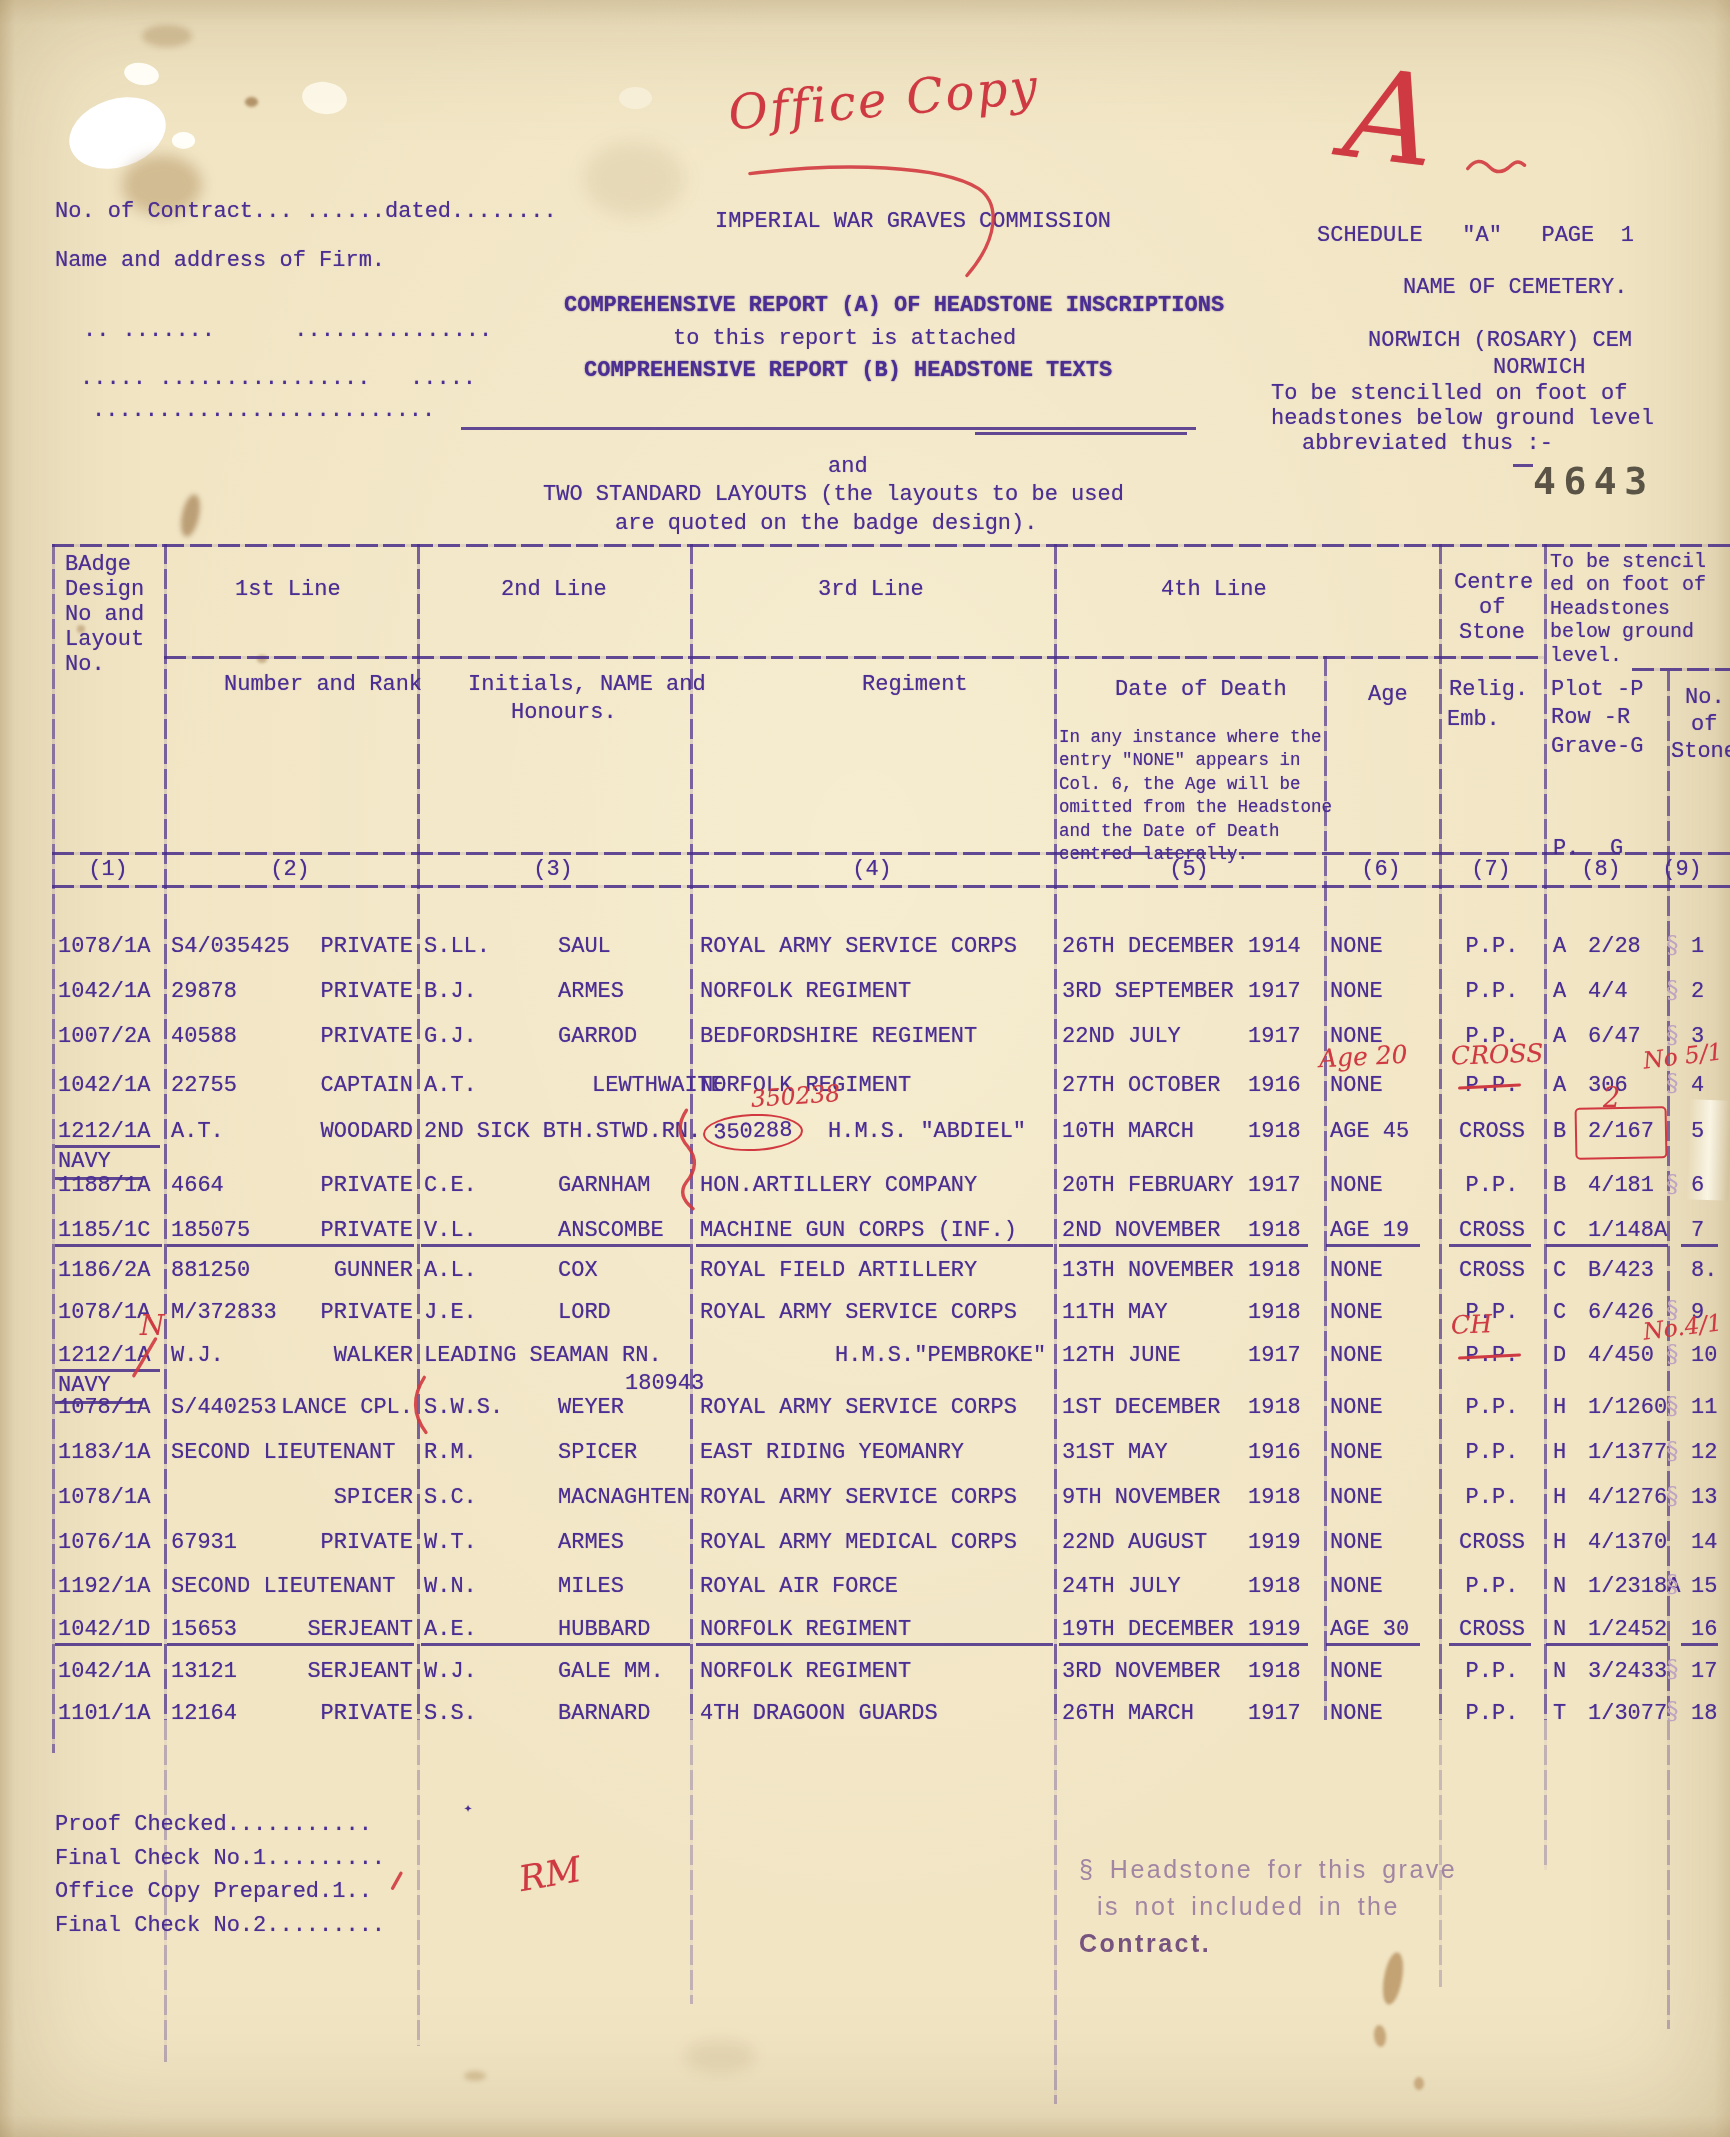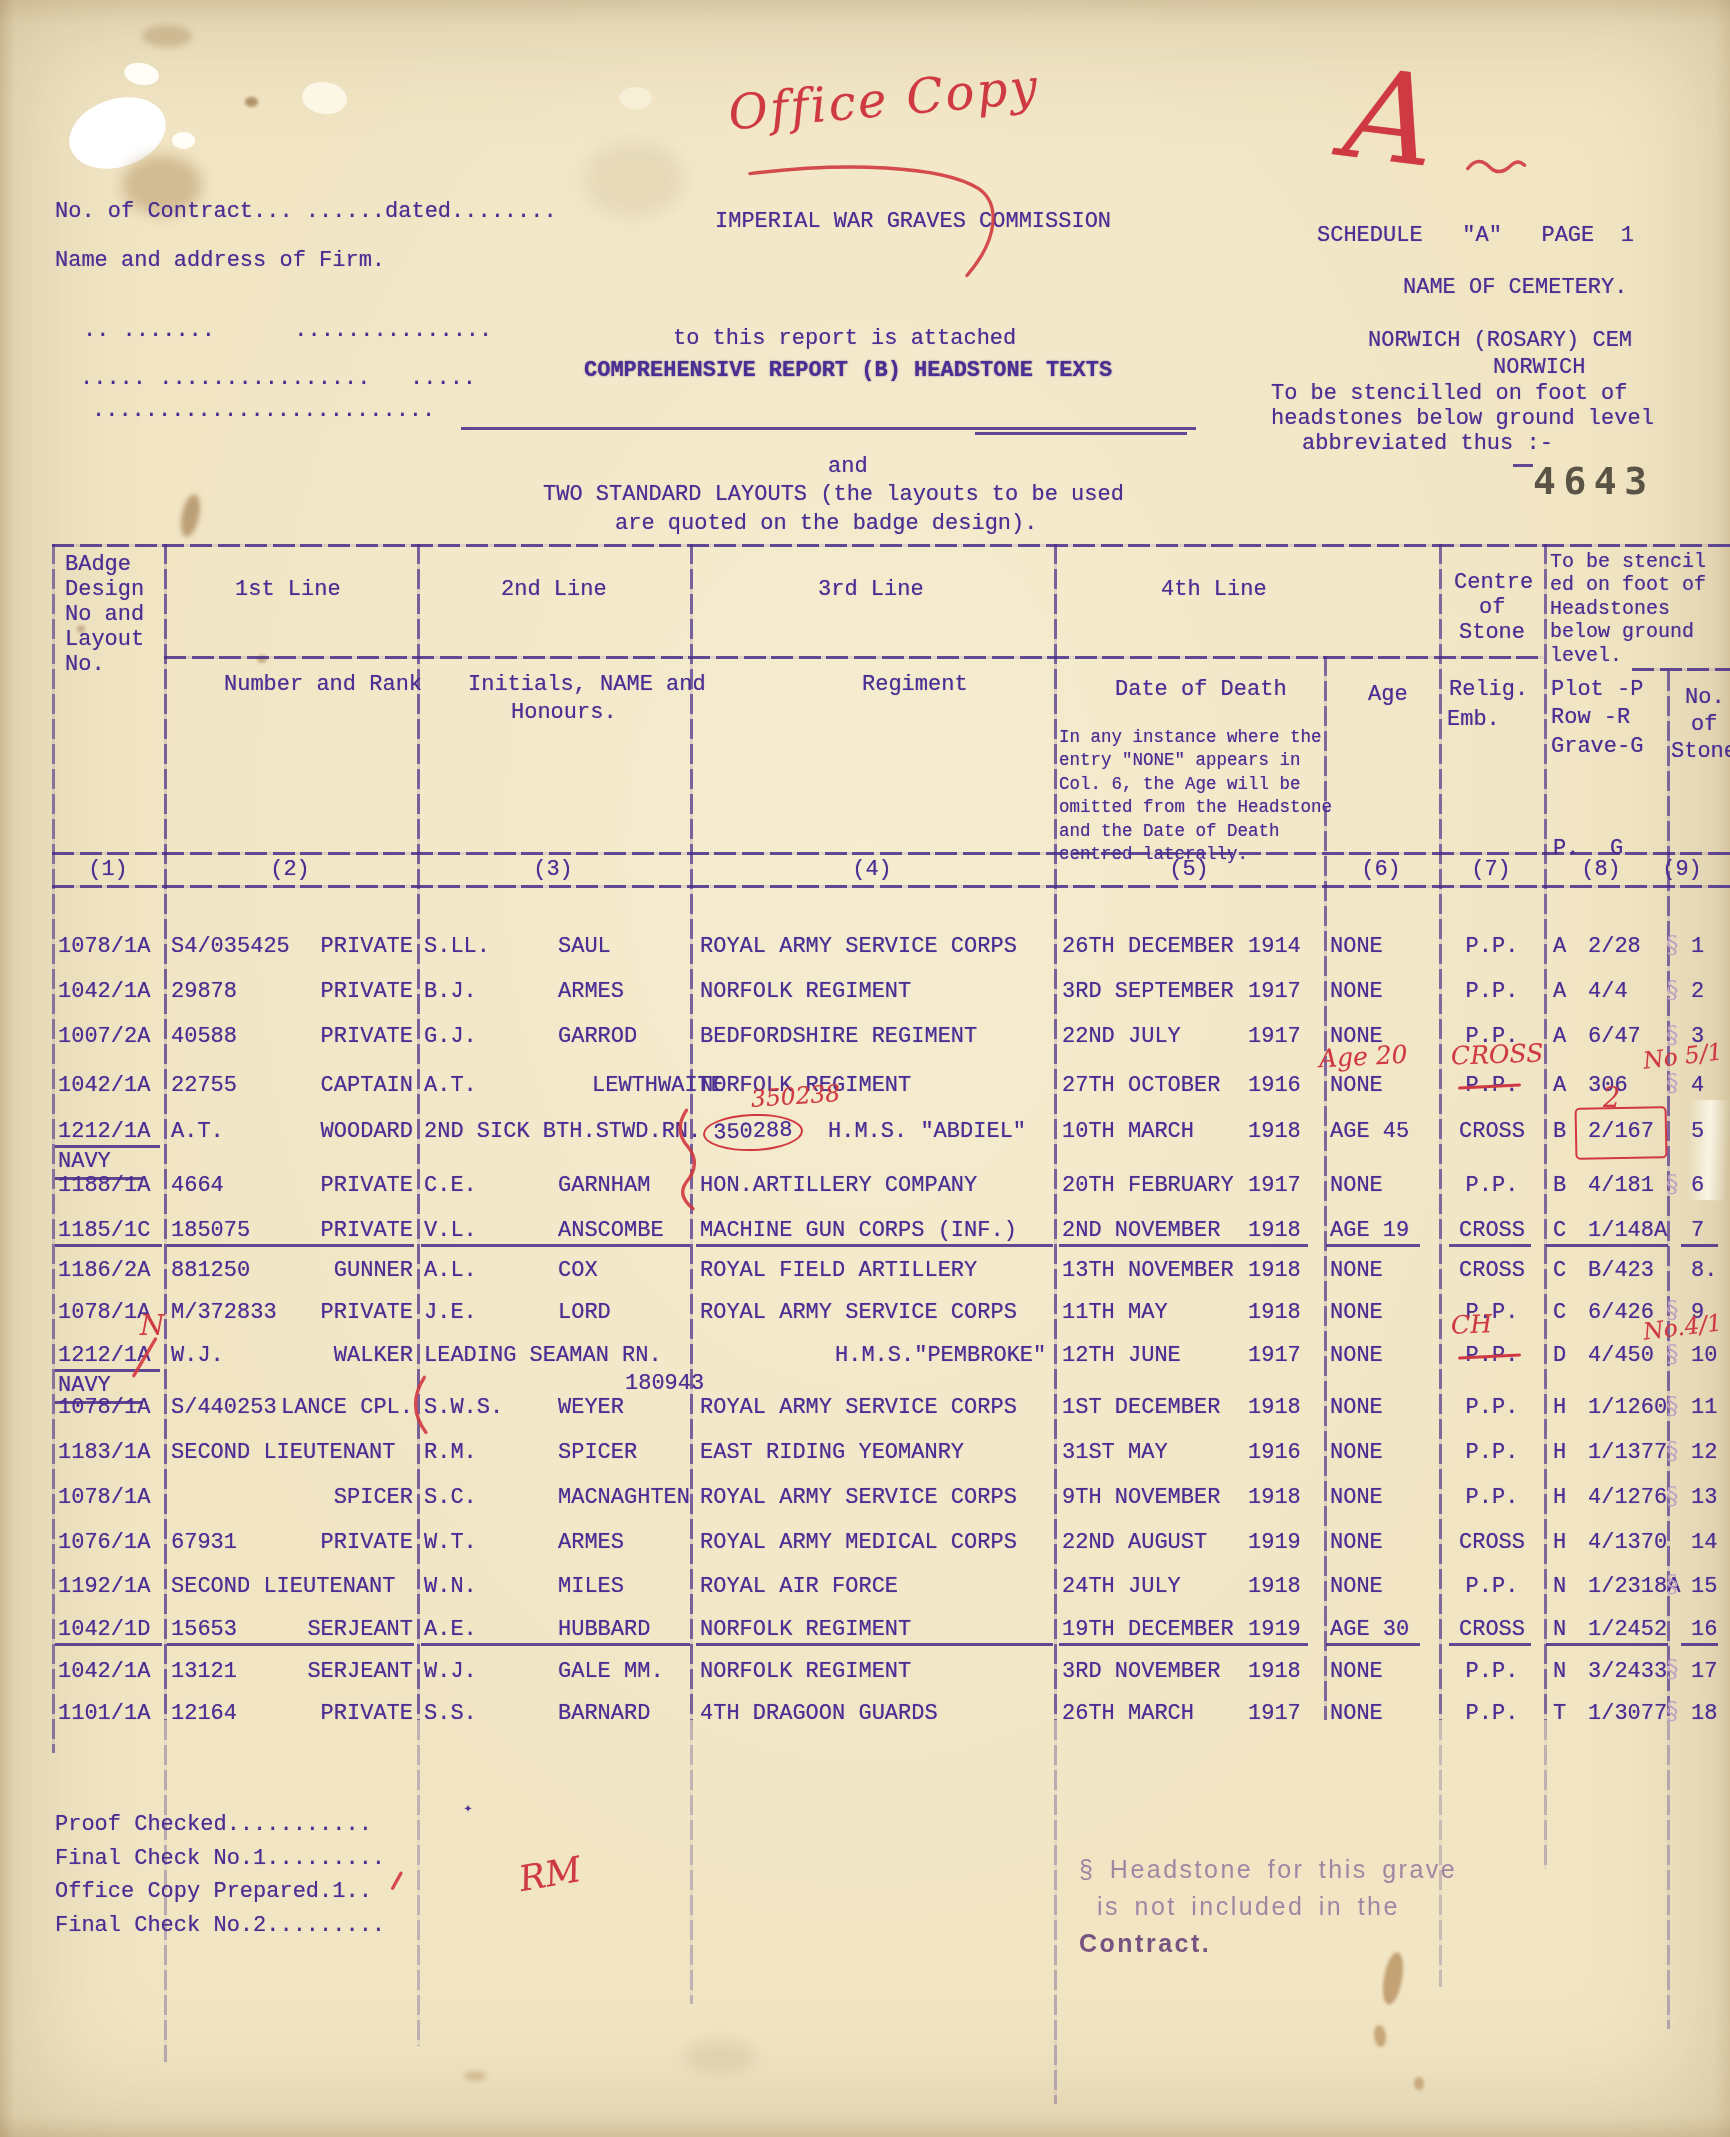--- a/index.html
+++ b/index.html
@@ -66,20 +66,21 @@
       <div style="position: absolute; left: 1688px; top: 1100px; width: 42px; height: 100px; background: linear-gradient(90deg, rgba(255, 255, 255, 0), rgba(255, 252, 240, 0.8), rgba(205, 188, 150, 0.5)); transform: rotate(2deg);"></div>
     </div>
 
   <div class="t" style="left:55px;top:200px">No. of Contract... ......dated........</div>
   <div class="t" style="left:55px;top:249px">Name and address of Firm.</div>
   <div class="t" style="left:83px;top:319px">.. .......      ...............</div>
   <div class="t" style="left:80px;top:367px">..... ................   .....</div>
   <div class="t" style="left:92px;top:399px">..........................</div>
 
   <div class="t" style="left:715px;top:210px">IMPERIAL WAR GRAVES COMMISSION</div>
+  <div class="t bold" style="left:564px;top:294px">COMPREHENSIVE REPORT (A) OF HEADSTONE INSCRIPTIONS</div>
   <div class="t" style="left:673px;top:327px">to this report is attached</div>
   <div class="t bold" style="left:584px;top:359px">COMPREHENSIVE REPORT (B) HEADSTONE TEXTS</div>
   <div class="t" style="left:828px;top:455px">and</div>
   <div class="t" style="left:543px;top:483px">TWO STANDARD LAYOUTS (the layouts to be used</div>
   <div class="t" style="left:615px;top:512px">are quoted on the badge design).</div>
 
   <div class="t" style="left:1317px;top:224px">SCHEDULE   "A"   PAGE  1</div>
   <div class="t" style="left:1403px;top:276px">NAME OF CEMETERY.</div>
   <div class="t" style="left:1368px;top:329px">NORWICH (ROSARY) CEM</div>
   <div class="t" style="left:1493px;top:356px">NORWICH</div>

